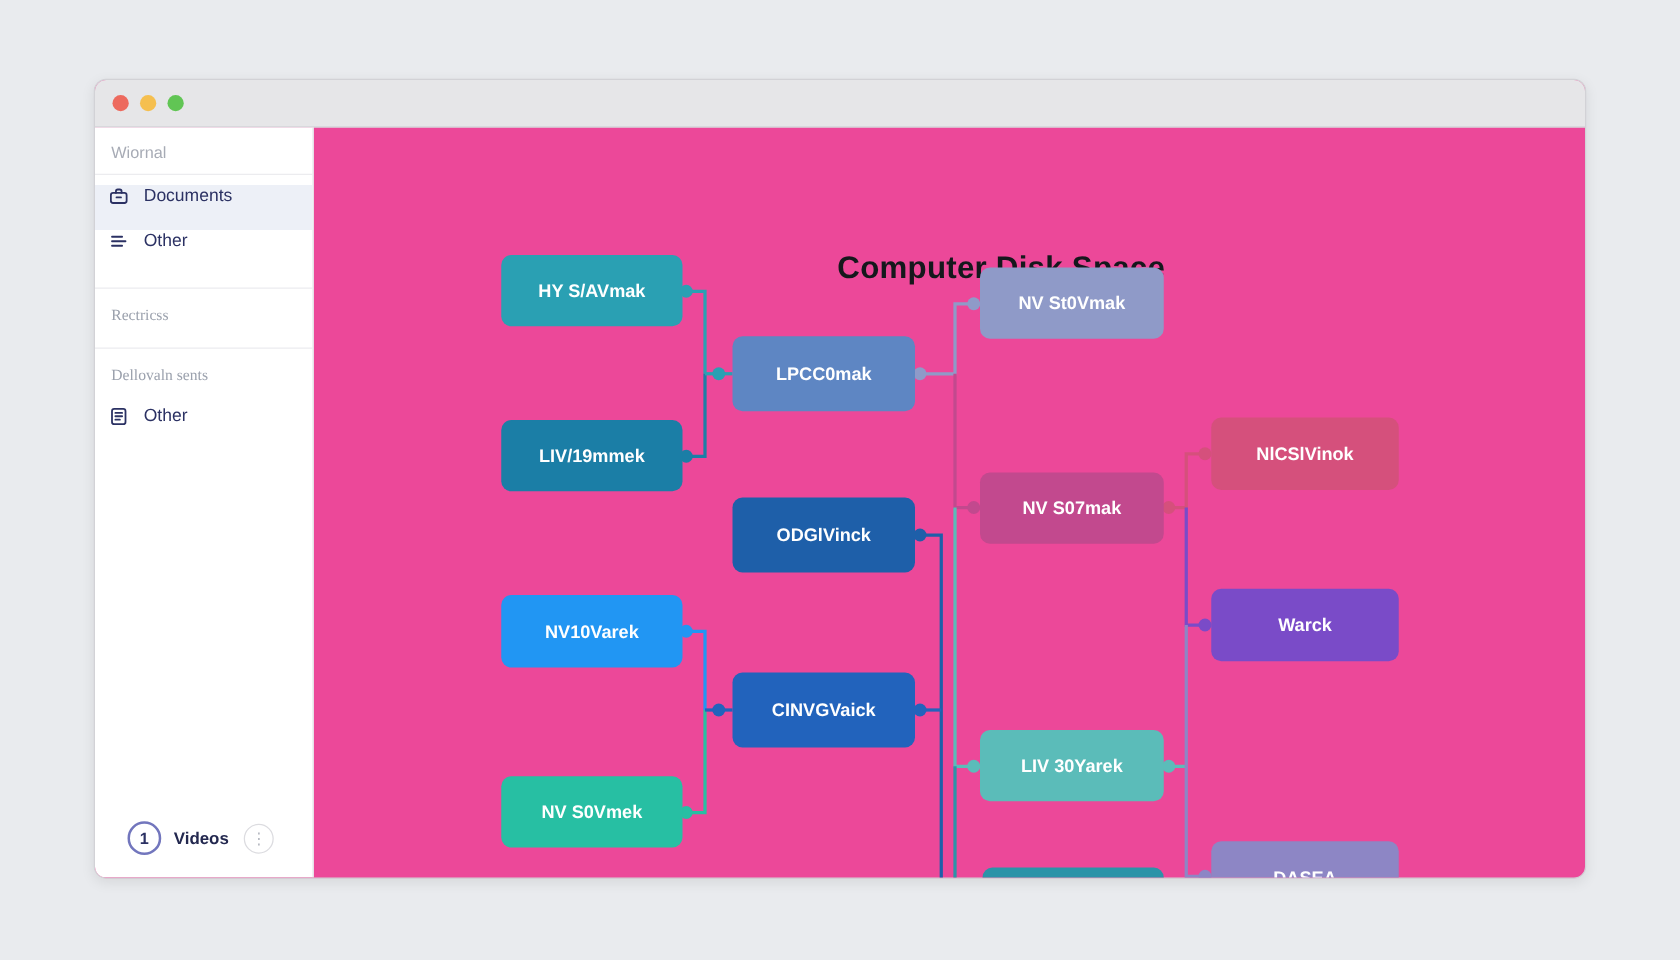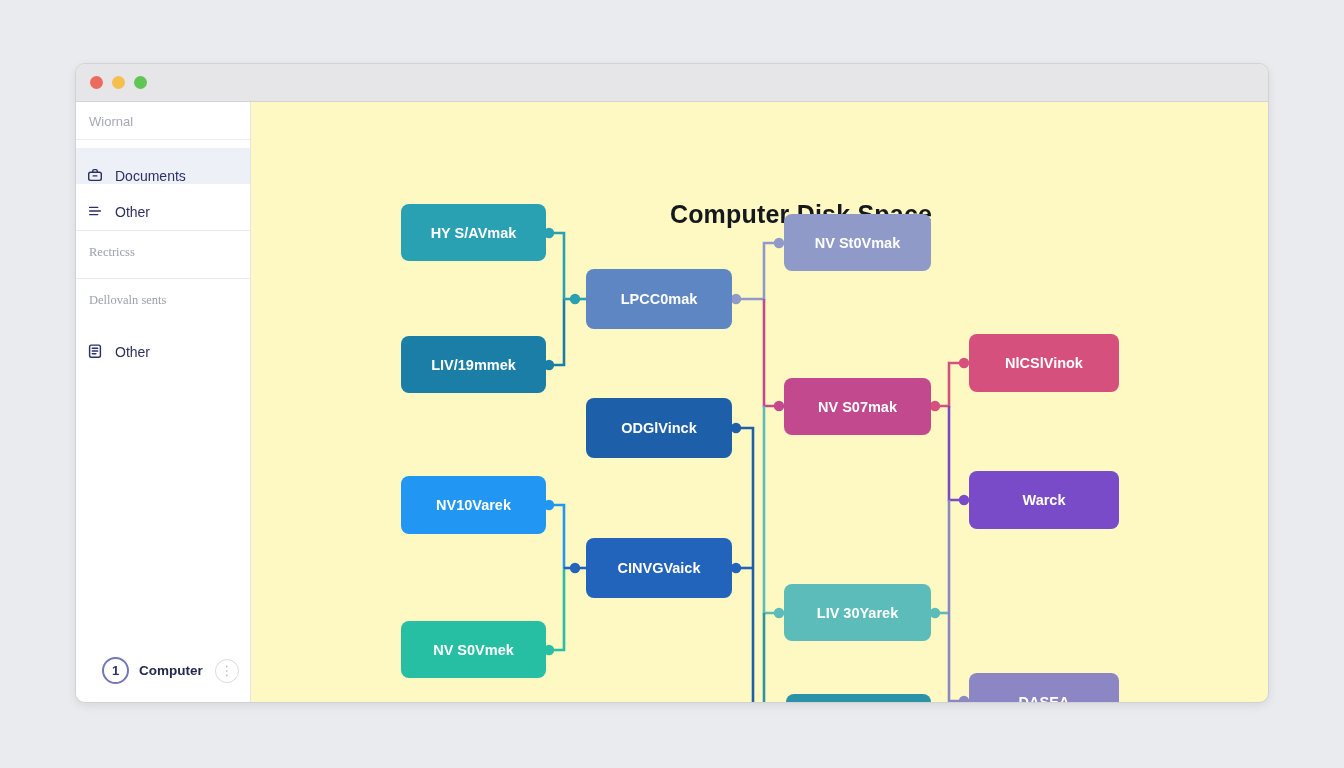--- a/index.html
+++ b/index.html
@@ -4,21 +4,21 @@
 <style>
   * { margin:0; padding:0; box-sizing:border-box; }
   html,body { width:1344px; height:768px; }
   body {
     background:#e9ebee;
     font-family:"Liberation Sans", sans-serif;
     position:relative; overflow:hidden;
   }
   .window {
     position:absolute; left:75px; top:63px; width:1194px; height:640px;
-    background:#fef9c3; border-radius:10px; overflow:hidden;
+    background:#ec4899; border-radius:10px; overflow:hidden;
     border:1px solid #d2d2d6;
     box-shadow:0 3px 10px rgba(0,0,0,0.08);
   }
   .titlebar {
     position:absolute; left:0; top:0; right:0; height:38px;
     background:#e6e6e8; border-bottom:1px solid #d4d4d8;
     display:flex; align-items:center; padding-left:14px; gap:9px;
   }
   .tl { width:13px; height:13px; border-radius:50%; }
   .tl.red { background:#ED6A5E; }
@@ -28,21 +28,21 @@
   .sidebar {
     position:absolute; left:0; top:38px; bottom:0; width:175px;
     background:#ffffff; border-right:1px solid #e4e4e8;
   }
   .sb-header {
     padding:12px 0 10px 13px; color:#a7abb5; font-size:13px;
     border-bottom:1px solid #ececef;
   }
   .sb-list { list-style:none; margin-top:8px; }
   .sb-item {
-    display:flex; align-items:flex-end; gap:11px; height:36px;
+    display:flex; align-items:flex-start; gap:11px; height:36px;
     padding-left:10px; color:#2b3163; font-size:14px; cursor:default;
   }
   .sb-item.selected { background:#edf0f7; }
   .sb-item .icn { width:18px; height:18px; flex:0 0 18px; display:block; }
   .sb-item .icn svg { width:18px; height:18px; stroke:#2b3163; fill:none;
     stroke-width:1.6; stroke-linecap:round; stroke-linejoin:round; }
   .sb-divider { border:none; border-top:1px solid #ececef; margin:10px 0 6px 0; }
   .sb-section-header {
     color:#9ba1ad; font-size:12.5px; padding:8px 0 8px 13px;font-family:Liberation Serif, serif;
   }
@@ -111,21 +111,21 @@
             <span class="icn"><svg viewBox="0 0 20 20">
                 <rect x="4" y="3.5" width="12" height="13.5" rx="2"></rect>
                 <path d="M7 7h6M7 10h6M7 13h4"></path>
               </svg></span>
             <span>Other</span>
           </li>
         </ul>
       </div>
     <div class="sb-footer">
       <div class="sb-badge">1</div>
-      <div class="sb-username">Computer</div>
+      <div class="sb-username">Videos</div>
       <div class="sb-menu-btn">⋮</div>
     </div>
   </div>
 
   <div class="main">
     <div class="diagram-title">Computer Disk Space</div>
     <svg class="diagram-svg" id="diagram-svg" viewBox="250 101 1019 602">
         <g>
           <polyline points="545,232 563,232 563,298" fill="none" stroke="#2AA0B3" stroke-width="2.6"></polyline>
           <circle cx="548" cy="232" r="5.2" fill="#2AA0B3"></circle>

